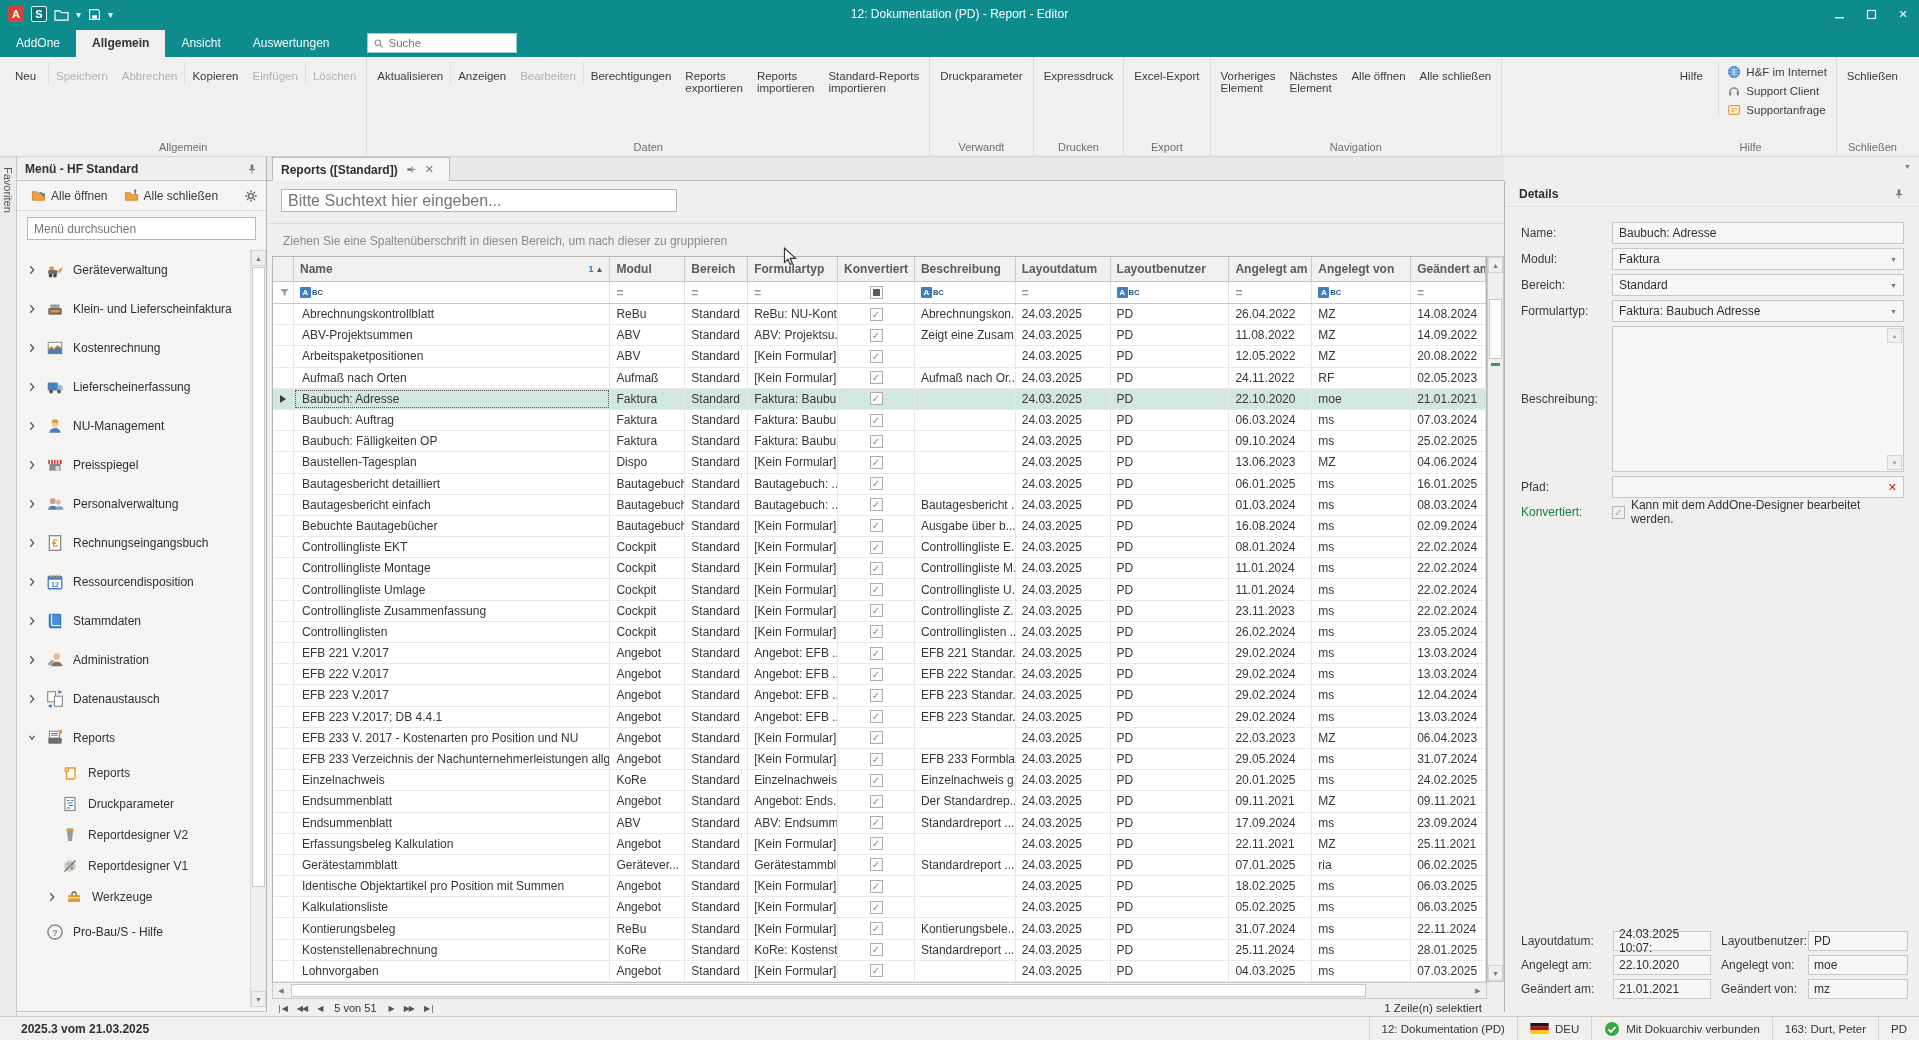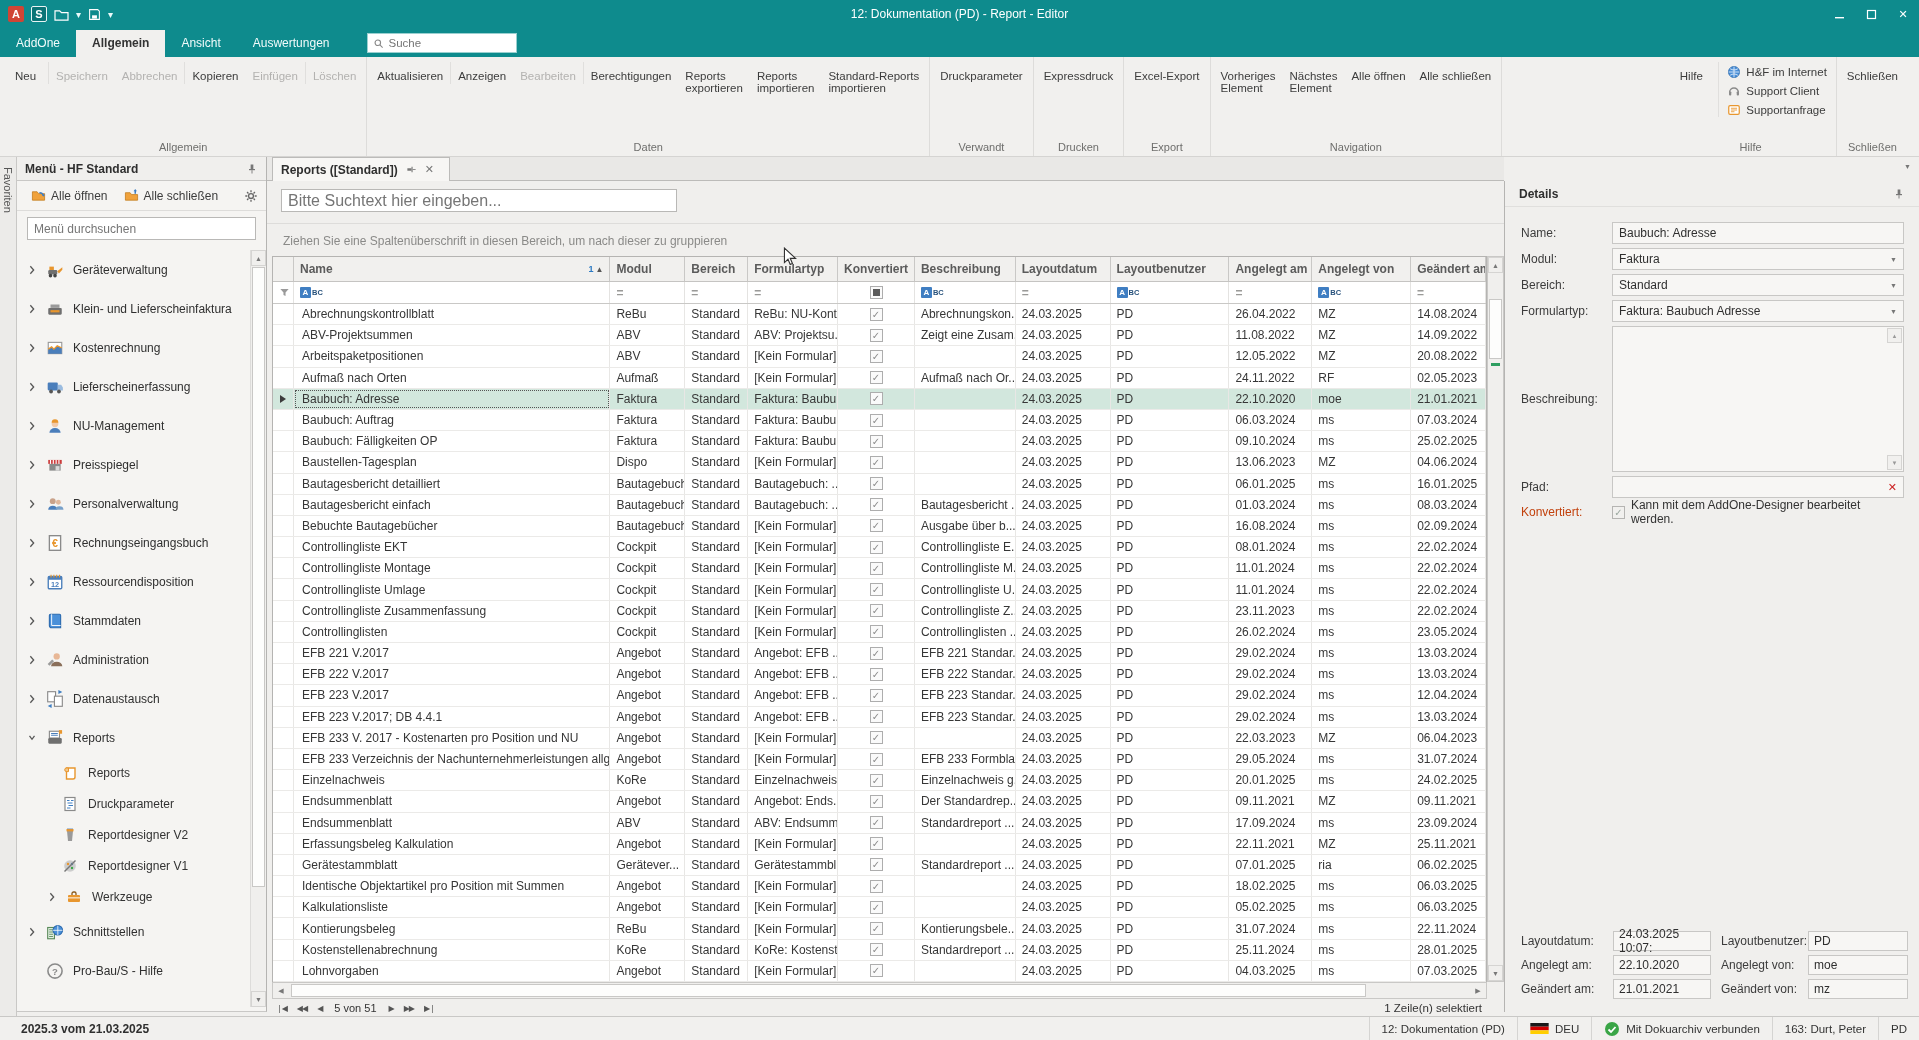--- a/index.html
+++ b/index.html
@@ -129,21 +129,21 @@
   .drow .dlabel { width:91px; color:#3c3c3c; flex:none; }
   .dfield { flex:1; height:22px; background:#f7f6f4; border:1px solid #c8c7c5; display:flex; align-items:center; padding:0 6px; color:#2f2f2f; position:relative; }
   .dfield .dd { margin-left:auto; font-size:7px; color:#777; }
   .drow.tarow { height:146px; align-items:center; }
   .dtextarea { flex:1; height:146px; background:#f7f6f4; border:1px solid #c8c7c5; position:relative; }
   .taarrow { position:absolute; right:1px; width:15px; height:15px; background:#f1f0ee; border:1px solid #d5d4d2; font-size:6px; color:#999;
     display:flex; align-items:center; justify-content:center; }
   .taarrow.up { top:1px; } .taarrow.down { bottom:1px; }
   .dfield .redx { margin-left:auto; color:#cc2222; font-weight:bold; font-size:11px; }
   .dcheckrow { display:flex; align-items:center; margin-bottom:4px; height:20px; }
-  .dcheckrow .dlabel { width:91px; color:#c2410c; flex:none; }
+  .dcheckrow .dlabel { width:91px; color:#15803d; flex:none; }
   .dchk { width:13px; height:13px; border:1px solid #b5b4b2; background:#f1f0ee; color:#9aa79f; font-size:10px; display:flex; align-items:center; justify-content:center; margin-right:6px; }
   .d-meta { position:absolute; top:750px; left:16px; right:14px; }
   .dmrow { display:flex; align-items:center; height:20px; margin-bottom:4px; }
   .dmrow .ml { width:92px; color:#3c3c3c; flex:none; }
   .mfield { width:98px; height:20px; background:#f7f6f4; border:1px solid #c8c7c5; display:flex; align-items:center; padding:0 5px; color:#2f2f2f; flex:none; }
   .dmrow .ml2 { width:91px; padding-left:4px; color:#3c3c3c; flex:none; }
   .mfield.w2 { width:100px; margin-left:auto; }
   .wscollapse { position:absolute; right:8px; top:6px; font-size:7px; color:#777; }
 
   
@@ -801,36 +801,20 @@
           <span class="iicon">
             <svg viewBox="0 0 16 16">
               <rect x="2" y="6" width="12" height="7" rx="1" fill="#e8962e"></rect>
               <path d="M6 6V4.5A1.5 1.5 0 0 1 7.5 3h1A1.5 1.5 0 0 1 10 4.5V6" fill="none" stroke="#8a5a1a" stroke-width="1.3"></path>
               <rect x="2" y="8" width="12" height="1.6" fill="#fff" opacity=".6"></rect>
             </svg>
           </span>
           <span class="lbl">Werkzeuge</span>
         </div>
         <div class="sp-item">
-          <span class="chev">
-            <svg width="8" height="10" viewBox="0 0 8 12">
-              <path d="M2 1.5l4 4.5-4 4.5" stroke="#555" fill="none" stroke-width="1.5"></path>
-            </svg>
-          </span>
-          <span class="iicon">
-            <svg viewBox="0 0 16 16">
-              <rect x="1.5" y="4" width="6" height="10" fill="#e4f0e4" stroke="#5a8a5a"></rect>
-              <path d="M2.8 6h3.4M2.8 8h3.4M2.8 10h3.4M2.8 12h3.4" stroke="#5a8a5a" stroke-width=".8"></path>
-              <circle cx="10.5" cy="6.5" r="4.2" fill="#4a90d9" stroke="#2c6bb0"></circle>
-              <path d="M6.3 6.5h8.4M10.5 2.3v8.4" stroke="#fff" stroke-width=".7"></path>
-            </svg>
-          </span>
-          <span class="lbl">Schnittstellen</span>
-        </div>
-        <div class="sp-item">
           <span class="chev"></span>
           <span class="iicon">
             <svg viewBox="0 0 16 16">
               <circle cx="8" cy="8" r="6.3" fill="none" stroke="#8a8a8a" stroke-width="1.4"></circle>
               <text x="8" y="11.2" font-size="8.5" font-weight="bold" fill="#8a8a8a" text-anchor="middle">?</text>
             </svg>
           </span>
           <span class="lbl">Pro-Bau/S - Hilfe</span>
         </div>
       </div>

